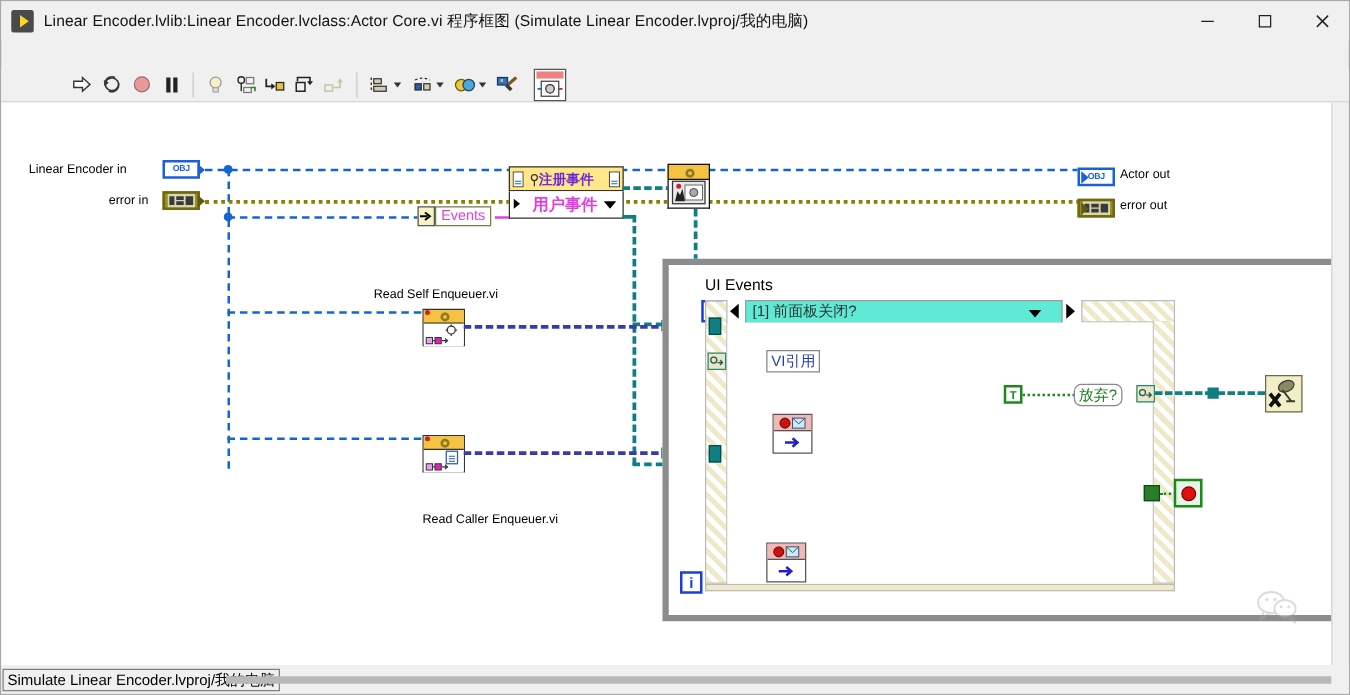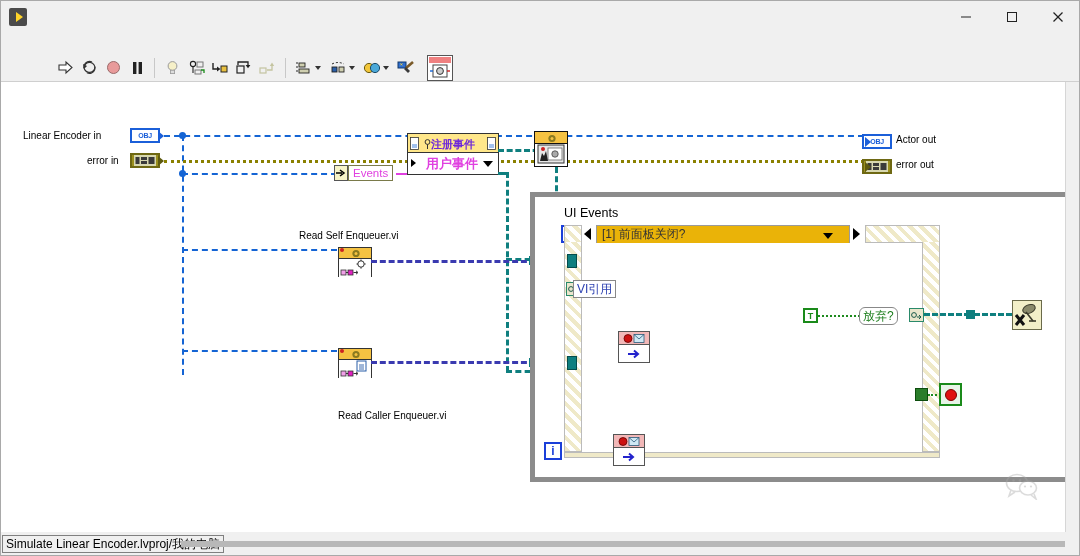--- a/index.html
+++ b/index.html
@@ -157,21 +157,21 @@
 
   
   .evt-outer {
     position:absolute; border:5px solid #8c8c8c; background:#fff;
   }
   .evt-stripes {
     background-image:repeating-linear-gradient(45deg,#efe9c8 0 4px,#ffffff 4px 8px);
   }
   .evt-title { position:absolute; font-size:12.5px; color:#000; }
   .evt-selector {
-    position:absolute; height:19px; border:1px solid #9a9a9a; background:#eab308;
+    position:absolute; height:19px; border:1px solid #9a9a9a; background:#5eead4;
     display:flex; align-items:center; font-size:12px; color:#333; padding-left:5px;
   }
   .evt-selector .dn {
     position:absolute; right:16px; top:7px;
     width:0;height:0;border-left:5px solid transparent;border-right:5px solid transparent;border-top:6px solid #000;
   }
   .arrow-left { position:absolute; width:0;height:0;
     border-top:6px solid transparent;border-bottom:6px solid transparent;border-right:7px solid #000; }
   .arrow-right { position:absolute; width:0;height:0;
     border-top:6px solid transparent;border-bottom:6px solid transparent;border-left:7px solid #000; }
@@ -200,20 +200,21 @@
 </style>
 </head>
 <body>
 
 <div class="win">
 
   <div class="titlebar">
     <div class="lv-app-icon">
         <div class="tri"></div>
       </div>
+    <div class="title-text">Linear Encoder.lvlib:Linear Encoder.lvclass:Actor Core.vi 程序框图  (Simulate Linear Encoder.lvproj/我的电脑)</div>
     <div class="win-btns">
       <div class="win-btn">
         <svg width="12" height="12" viewBox="0 0 12 12">
             <line x1="1" y1="6" x2="11" y2="6" stroke="#222" stroke-width="1"></line>
           </svg>
       </div>
       <div class="win-btn">
         <svg width="12" height="12" viewBox="0 0 12 12">
             <rect x="1.5" y="1.5" width="9" height="9" fill="none" stroke="#222" stroke-width="1"></rect>
           </svg>
@@ -480,21 +481,21 @@
           <line x1="7" y1="13.5" x2="9" y2="13.5" stroke="#333" stroke-width="1"></line>
           <path d="M14.5 13.5 h4 M17 11.8 l2 1.7 l-2 1.7" fill="none" stroke="#333" stroke-width="1"></path>
         </svg>
       </div>
     </div>
     <div class="wire w-purple-h" style="left:370px;top:279px;width:200px;"></div>
 
     <div class="junction-teal" style="left:528px;top:174px;"></div>
     <div class="junction-teal" style="left:528px;top:276px;"></div>
 
-    <div class="evt-outer" style="left:529px; top:110px; width:540px; height:290px;text-align:center;">
+    <div class="evt-outer" style="left:529px; top:125px; width:540px; height:290px;text-align:center;">
       <div class="evt-title" style="left:29px; top:9px;">UI Events</div>
 
       <div style="position:absolute;left:26px;top:28px;width:18px;height:18px;border:2px solid #1b3fd9;background:#fff;display:flex;align-items:center;justify-content:center;">
         <svg width="11" height="12" viewBox="0 0 11 12">
             <path d="M1 1 L10 1 L6 6 L10 11 L1 11 L5 6 Z" fill="none" stroke="#1b3fd9" stroke-width="1.4"></path>
           </svg>
       </div>
 
       <div style="position:absolute;left:48px;top:30px;width:14px;height:14px;">
         <div class="arrow-left" style="left:1px;top:1px;"></div>
@@ -520,21 +521,21 @@
 
     <div class="tunnel" style="left:566px;top:172px;width:10px;height:14px;"></div>
     <div class="tunnel" style="left:566px;top:274px;width:10px;height:14px;"></div>
 
     <div style="position:absolute;left:565px;top:200px;width:15px;height:14px;background:#eae6cc;border:1px solid #2a8a6a;">
       <svg width="13" height="12" viewBox="0 0 13 12">
           <circle cx="4" cy="4" r="2.4" fill="none" stroke="#1a5a4a" stroke-width="1"></circle>
           <path d="M7 6 h4 M9 4 l2 2 l-2 2" fill="none" stroke="#1a5a4a" stroke-width="1"></path>
         </svg>
     </div>
-    <div class="boxlbl blue" style="left:572px;top:198px;">VI引用</div>
+    <div class="boxlbl blue" style="left:612px;top:198px;">VI引用</div>
 
     <div class="small-icon-box" style="left:617px;top:249px;width:32px;height:32px;">
       <div style="position:absolute;left:0;top:0;width:30px;height:13px;background:#f2b8b8;border-bottom:1px solid #555;"></div>
       <svg style="position:absolute;left:4px;top:1px;" width="22" height="11" viewBox="0 0 22 11">
         <circle cx="5" cy="5.5" r="4" fill="#cc1111" stroke="#660000" stroke-width="0.8"></circle>
         <rect x="11" y="1.5" width="10" height="8" fill="#cfe8f4" stroke="#2a5a7a" stroke-width="0.8"></rect>
         <path d="M11 1.5 L16 6 L21 1.5" fill="none" stroke="#2a5a7a" stroke-width="0.8"></path>
       </svg>
       <svg style="position:absolute;left:8px;top:16px;" width="14" height="12" viewBox="0 0 14 12">
           <path d="M1 6 h9 M7 2.6 l4 3.4 l-4 3.4" fill="none" stroke="#2222cc" stroke-width="2"></path>

